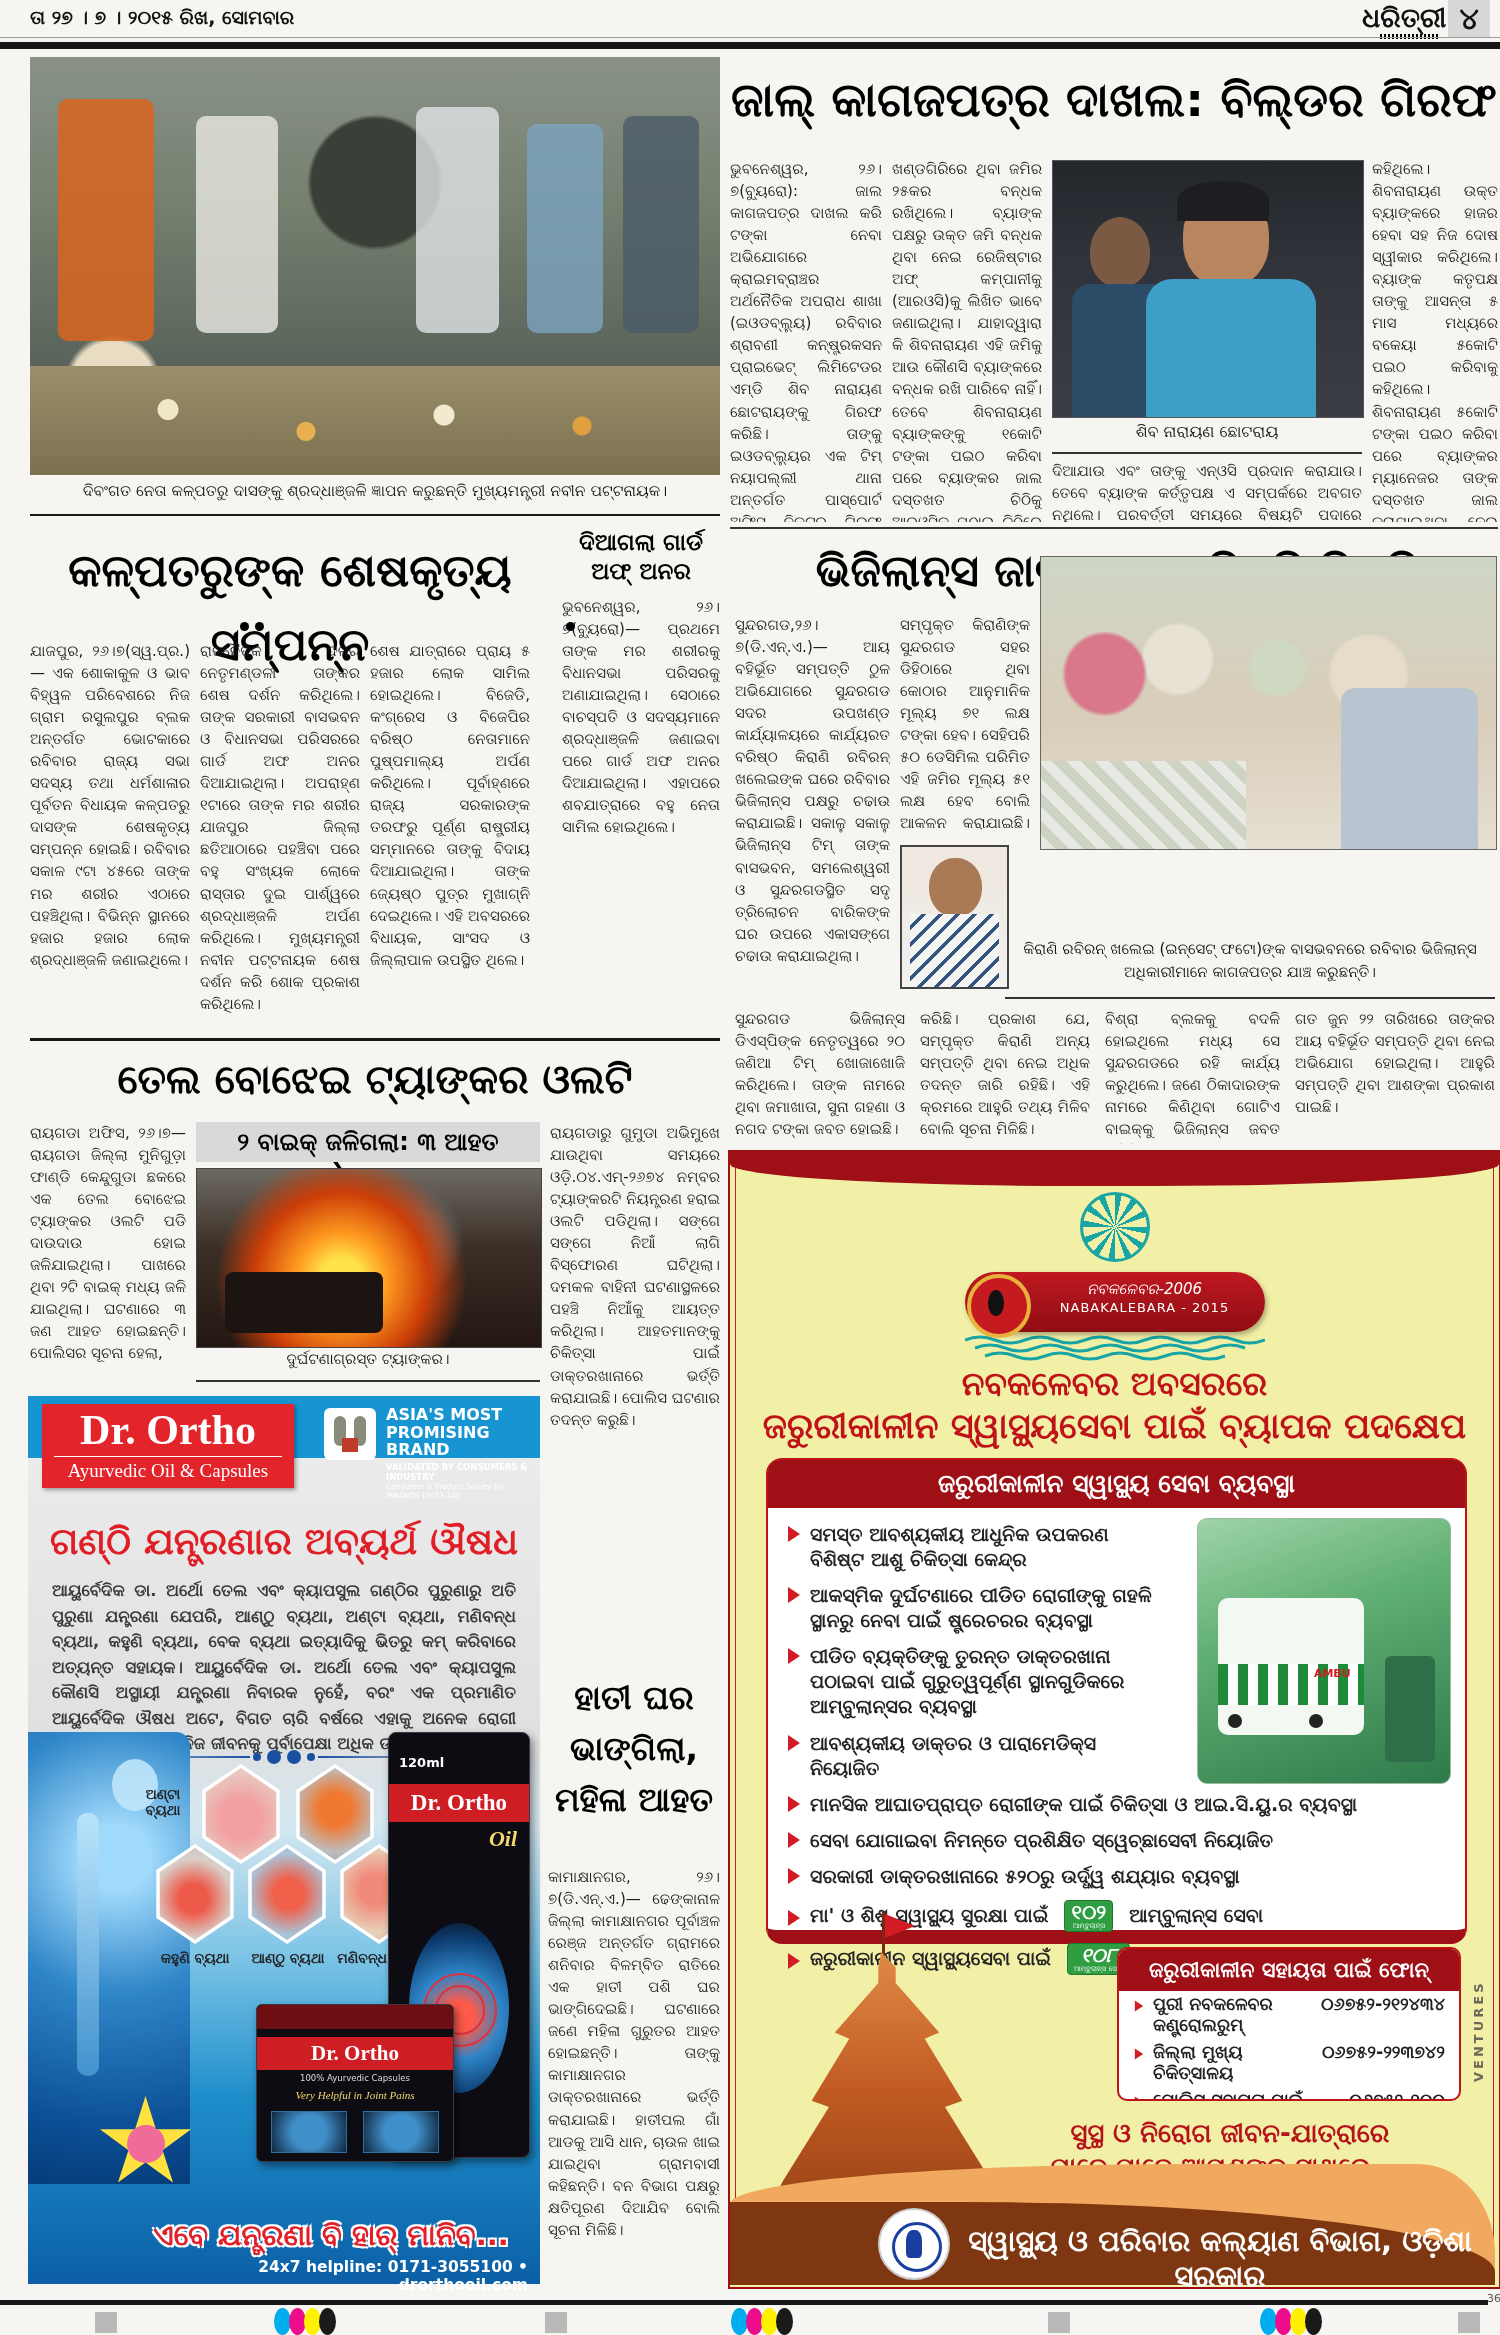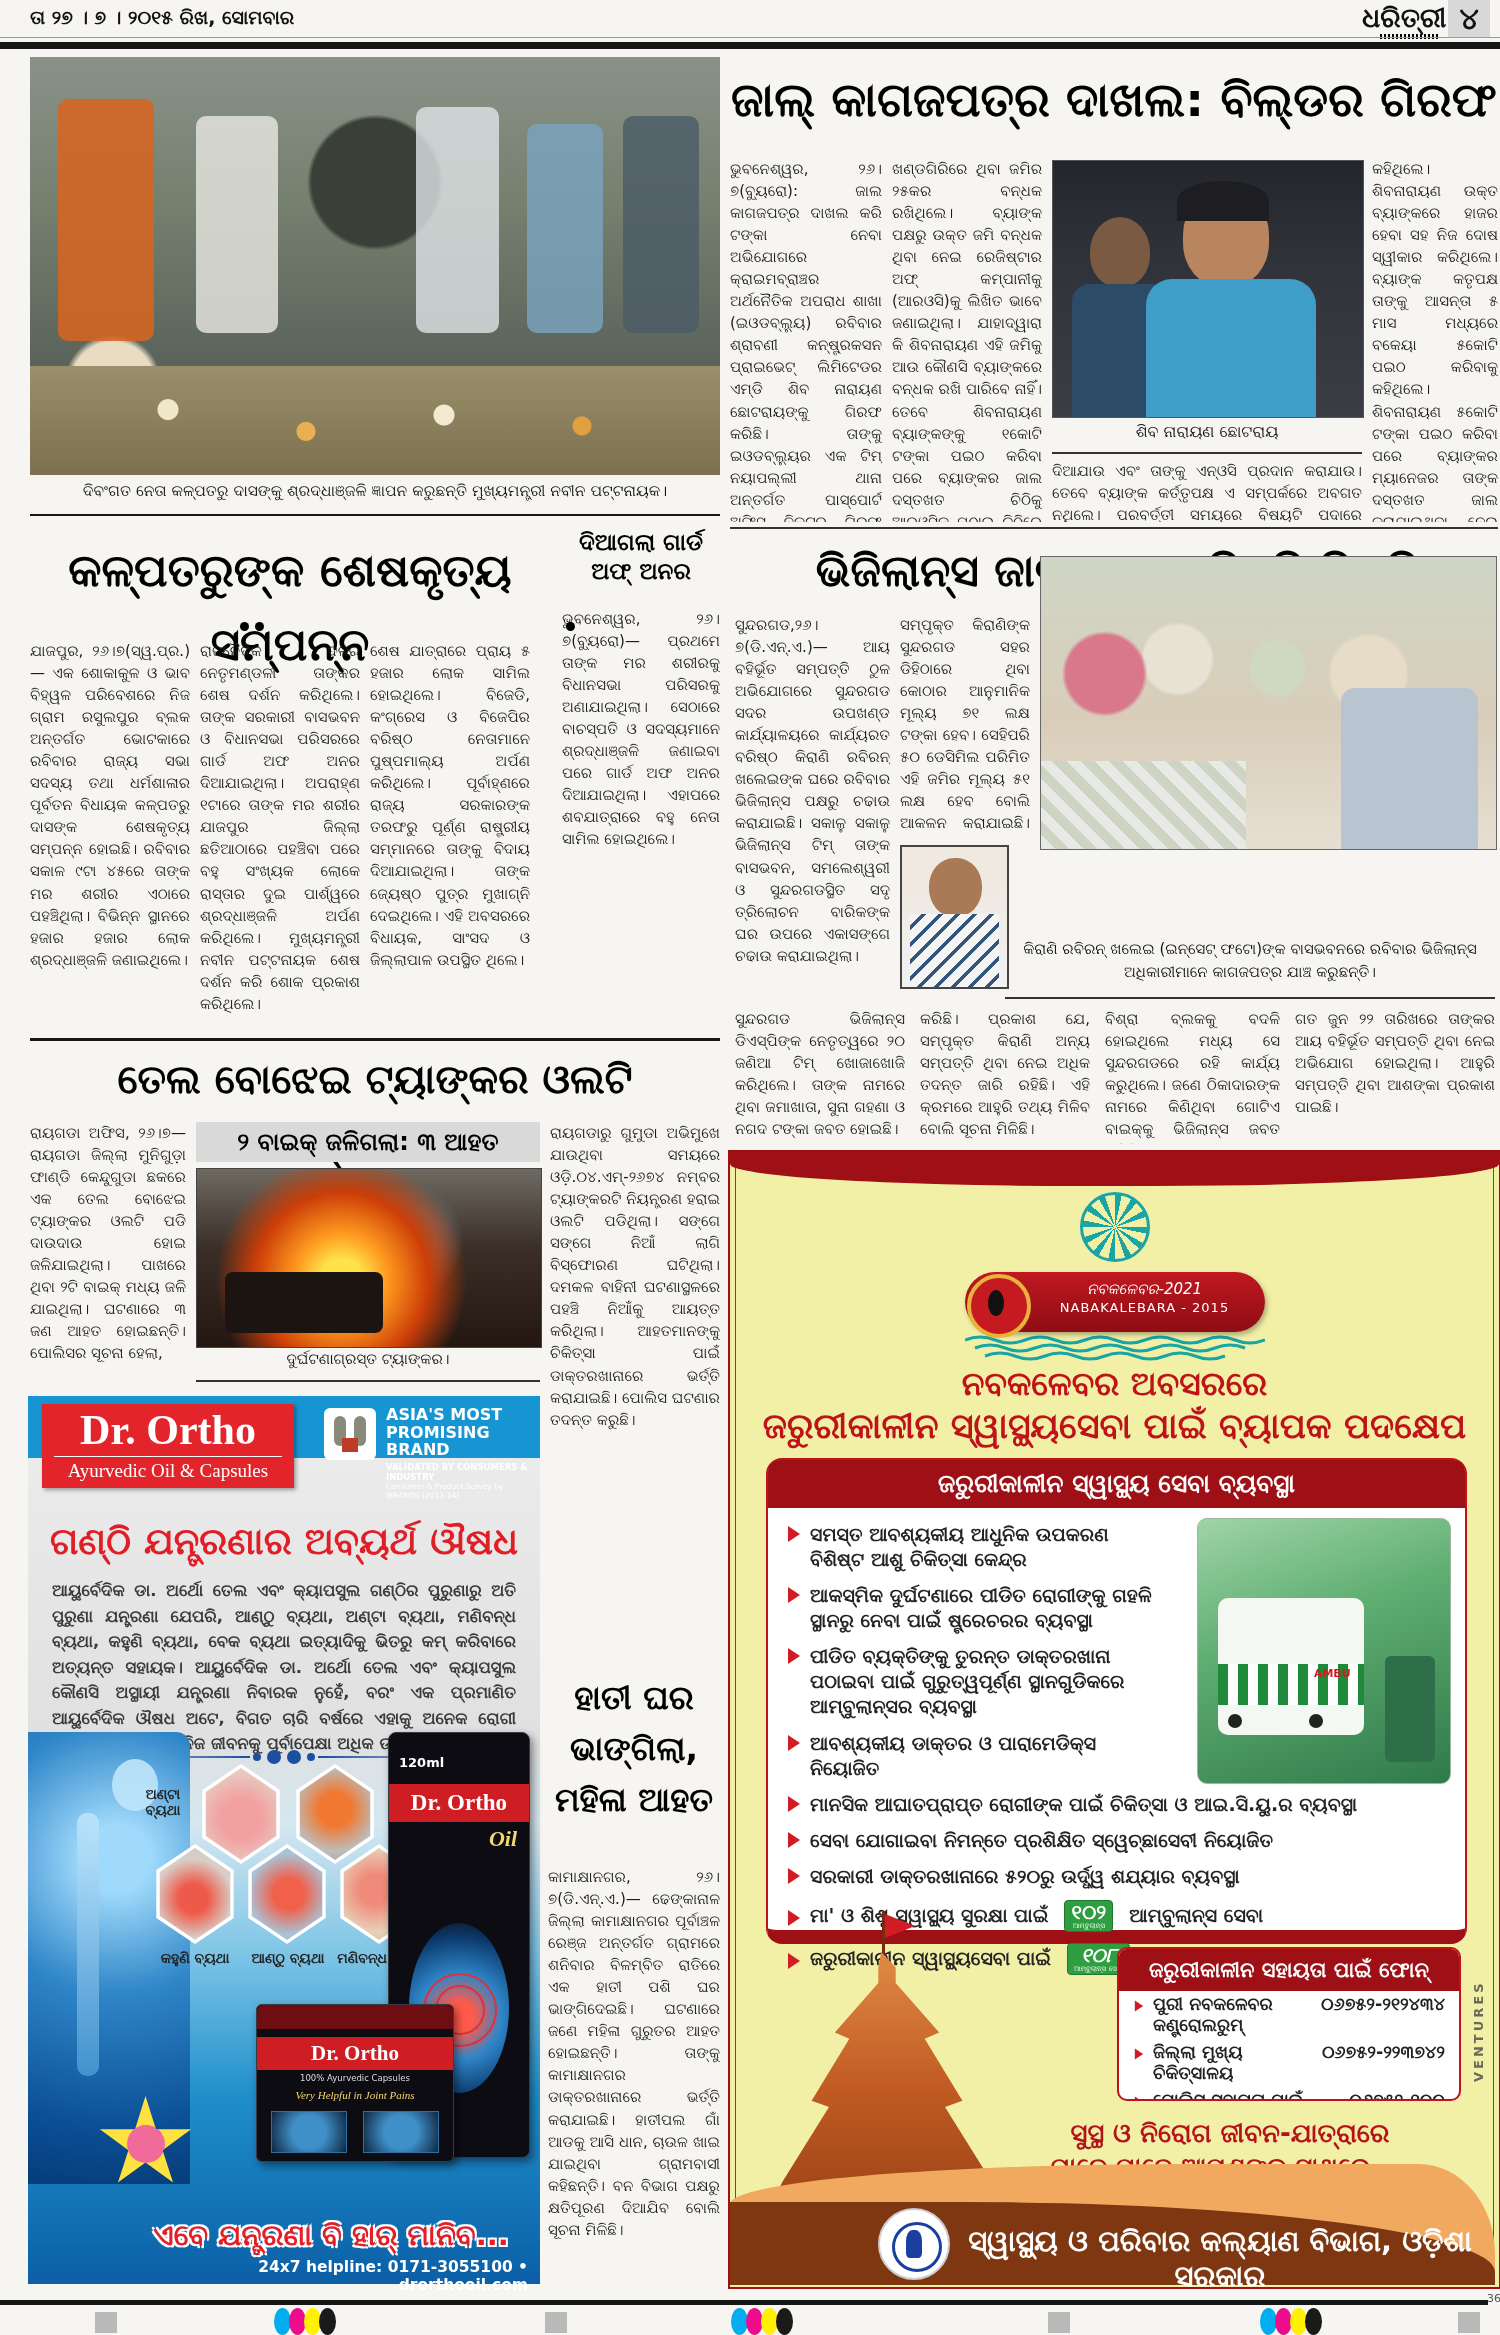--- a/index.html
+++ b/index.html
@@ -78,21 +78,21 @@
   </div>
   <div class="abs cap" style="left:1052px;top:422px;width:310px;height:26px;font-size:16px;">ଶିବ ନାରାୟଣ ଛୋଟରାୟ</div>
   <div class="abs" style="left:1052px;top:452px;width:310px;height:2px;background:#333;"></div>
   <div class="abs col" style="left:1052px;top:460px;width:310px;height:62px;">ଦିଆଯାଉ ଏବଂ ତାଙ୍କୁ ଏନ୍ଓସି ପ୍ରଦାନ କରାଯାଉ। ତେବେ ବ୍ୟାଙ୍କ କର୍ତ୍ତୃପକ୍ଷ ଏ ସମ୍ପର୍କରେ ଅବଗତ ନଥିଲେ। ପରବର୍ତ୍ତୀ ସମୟରେ ବିଷୟଟି ପଦାରେ ପଡିଥିଲା।</div>
   <div class="abs col" style="left:1372px;top:158px;width:126px;height:364px;">କହିଥିଲେ। ଶିବନାରାୟଣ ଉକ୍ତ ବ୍ୟାଙ୍କରେ ହାଜର ହେବା ସହ ନିଜ ଦୋଷ ସ୍ୱୀକାର କରିଥିଲେ। ବ୍ୟାଙ୍କ କତୃପକ୍ଷ ତାଙ୍କୁ ଆସନ୍ତା ୫ ମାସ ମଧ୍ୟରେ ବକେୟା ୫କୋଟି ପଇଠ କରିବାକୁ କହିଥିଲେ। ଶିବନାରାୟଣ ୫କୋଟି ଟଙ୍କା ପଇଠ କରିବା ପରେ ବ୍ୟାଙ୍କର ମ୍ୟାନେଜର ତାଙ୍କ ଦସ୍ତଖତ ଜାଲ କରାଯାଇଥିବା ନେଇ ଇଓଡବ୍ଲ୍ୟୁରେ ୨୦୧୪ ପ୍ରଥମାର୍ଦ୍ଧରେ ଅଭିଯୋଗ କରିଥିଲେ। ଯାହାକୁ ନେଇ ଇଓଡବ୍ଲ୍ୟୁରେ ଏକ ମାମଲା ରୁଜୁ କରାଯାଇଥିଲା। ଏହି ଘଟଣାରେ ପୂର୍ବରୁ ଶିବନାରାୟଣଙ୍କ କନ୍ଷ୍ଟ୍ରକ୍ସନ କମ୍ପାନୀରେ କାମ</div>
   <div class="abs" style="left:730px;top:527px;width:768px;height:2px;background:#333;"></div>
 
   <div class="abs hl" style="left:30px;top:534px;width:520px;height:74px;font-size:45px;line-height:74px;">କଳ୍ପତରୁଙ୍କ ଶେଷକୃତ୍ୟ ସମ୍ପନ୍ନ</div>
   <div class="abs" style="left:562px;top:528px;width:158px;height:504px;">
     <div class="hl" style="font-size:23px;line-height:1.25;">ଦିଆଗଲା ଗାର୍ଡ</div>
-    <div class="hl" style="font-size:23px;line-height:1.25;margin-bottom:22px;">ଅଫ୍ ଅନର</div>
+    <div class="hl" style="font-size:23px;line-height:1.25;margin-bottom:10px;">ଅଫ୍ ଅନର</div>
     <div class="col" style="height:408px;">ଭୁବନେଶ୍ୱର, ୨୬।୭(ବ୍ୟୁରୋ)— ପ୍ରଥମେ ତାଙ୍କ ମର ଶରୀରକୁ ବିଧାନସଭା ପରିସରକୁ ଅଣାଯାଇଥିଲା। ସେଠାରେ ବାଚସ୍ପତି ଓ ସଦସ୍ୟମାନେ ଶ୍ରଦ୍ଧାଞ୍ଜଳି ଜଣାଇବା ପରେ ଗାର୍ଡ ଅଫ ଅନର ଦିଆଯାଇଥିଲା। ଏହାପରେ ଶବଯାତ୍ରାରେ ବହୁ ନେତା ସାମିଲ ହୋଇଥିଲେ।</div>
   </div>
   <div class="abs" style="left:240px;top:616px;">
     <span class="dot" style="width:9px;height:9px;margin-right:6px;"></span><span class="dot" style="width:9px;height:9px;"></span>
   </div>
   <div class="abs" style="left:566px;top:616px;">
     <span class="dot" style="width:9px;height:9px;"></span>
   </div>
   <div class="abs col" style="left:30px;top:640px;width:160px;height:392px;">ଯାଜପୁର, ୨୬।୭(ସ୍ୱ.ପ୍ର.)— ଏକ ଶୋକାକୁଳ ଓ ଭାବ ବିହ୍ୱଳ ପରିବେଶରେ ନିଜ ଗ୍ରାମ ରସୁଲପୁର ବ୍ଲକ ଅନ୍ତର୍ଗତ ଭୋଟକାରେ ରବିବାର ରାଜ୍ୟ ସଭା ସଦସ୍ୟ ତଥା ଧର୍ମଶାଳାର ପୂର୍ବତନ ବିଧାୟକ କଳ୍ପତରୁ ଦାସଙ୍କ ଶେଷକୃତ୍ୟ ସମ୍ପନ୍ନ ହୋଇଛି। ରବିବାର ସକାଳ ୯ଟା ୪୫ରେ ତାଙ୍କ ମର ଶରୀର ଏଠାରେ ପହଞ୍ଚିଥିଲା। ବିଭିନ୍ନ ସ୍ଥାନରେ ହଜାର ହଜାର ଲୋକ ଶ୍ରଦ୍ଧାଞ୍ଜଳି ଜଣାଇଥିଲେ।</div>
   <div class="abs col" style="left:200px;top:640px;width:160px;height:392px;">ରାଜନୈତିକ ଦଳର ନେତୃମଣ୍ଡଳୀ ତାଙ୍କର ଶେଷ ଦର୍ଶନ କରିଥିଲେ। ତାଙ୍କ ସରକାରୀ ବାସଭବନ ଓ ବିଧାନସଭା ପରିସରରେ ଗାର୍ଡ ଅଫ ଅନର ଦିଆଯାଇଥିଲା। ଅପରାହ୍ଣ ୧ଟାରେ ତାଙ୍କ ମର ଶରୀର ଯାଜପୁର ଜିଲ୍ଲା ଛତିଆଠାରେ ପହଞ୍ଚିବା ପରେ ବହୁ ସଂଖ୍ୟକ ଲୋକେ ରାସ୍ତାର ଦୁଇ ପାର୍ଶ୍ୱରେ ଶ୍ରଦ୍ଧାଞ୍ଜଳି ଅର୍ପଣ କରିଥିଲେ। ମୁଖ୍ୟମନ୍ତ୍ରୀ ନବୀନ ପଟ୍ଟନାୟକ ଶେଷ ଦର୍ଶନ କରି ଶୋକ ପ୍ରକାଶ କରିଥିଲେ।</div>
@@ -238,21 +238,21 @@
     <div class="abs" style="left:0;top:0;width:100%;height:34px;background:#9e1016;border-radius:0 0 45% 45%/0 0 22px 22px;"></div>
 
     <div class="abs" style="left:0;top:40px;width:100%;text-align:center;">
       <div style="display:inline-block;width:64px;height:64px;border-radius:50%;border:3px solid #1aa5a5;
            background:repeating-conic-gradient(#1aa5a5 0 12deg,#f2f0a6 12deg 30deg);"></div>
       <div style="position:relative;margin:6px auto 0;width:300px;height:60px;border-radius:30px;
            background:linear-gradient(180deg,#c01820,#8e0d13);box-shadow:2px 3px 5px rgba(0,0,0,.3);">
         <div class="abs" style="left:2px;top:2px;width:56px;height:56px;border-radius:50%;background:#c41a20;border:4px solid #e9b23d;">
           <div class="abs" style="left:17px;top:12px;width:16px;height:26px;background:#111;border-radius:50%;"></div>
         </div>
-        <div style="padding:8px 10px 0 70px;color:#fff;font-style:italic;font-size:15px;white-space:nowrap;">ନବକଳେବର-2021</div>
+        <div style="padding:8px 10px 0 70px;color:#fff;font-style:italic;font-size:15px;white-space:nowrap;">ନବକଳେବର-2006</div>
         <div style="padding:2px 10px 0 70px;color:#fff;font-weight:normal;font-size:13px;letter-spacing:1px;">NABAKALEBARA - 2015</div>
       </div>
       <svg width="300" height="28" viewBox="0 0 300 28" style="display:block;margin:2px auto 0;">
         <path d="M0 6 Q15 0 30 6 T60 6 T90 6 T120 6 T150 6 T180 6 T210 6 T240 6 T270 6 T300 6" fill="none" stroke="#1aa5a5" stroke-width="3"></path>
         <path d="M10 14 Q25 8 40 14 T70 14 T100 14 T130 14 T160 14 T190 14 T220 14 T250 14 T280 14" fill="none" stroke="#1aa5a5" stroke-width="3"></path>
         <path d="M20 22 Q35 16 50 22 T80 22 T110 22 T140 22 T170 22 T200 22 T230 22 T260 22" fill="none" stroke="#1aa5a5" stroke-width="3"></path>
       </svg>
     </div>
 
     <div class="abs" style="left:0;top:212px;width:100%;text-align:center;font-size:33px;font-weight:800;color:#c01319;">ନବକଳେବର ଅବସରରେ</div>

